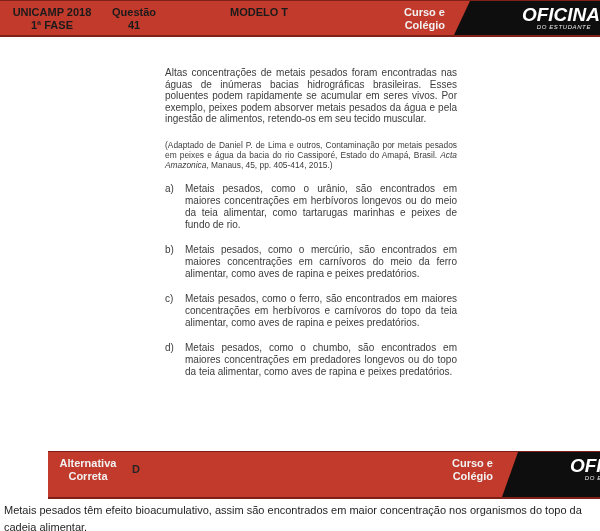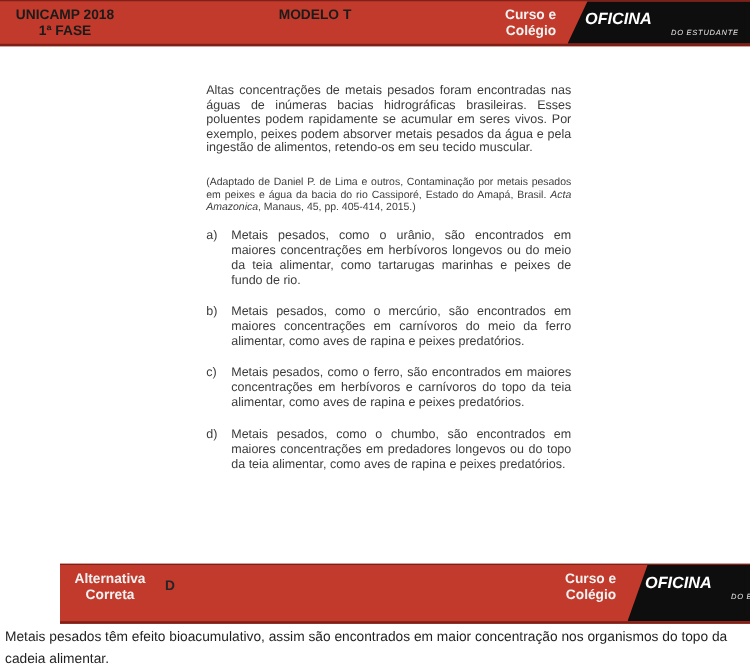--- a/index.html
+++ b/index.html
@@ -19,37 +19,37 @@
   .header-bar { top:0;padding-left:24px; }
   .footer-bar { top:451px; height:48px;margin-left:48px; }
 
   .bar-col {
     position:absolute; top:5px; text-align:center;
     font-weight:bold; font-size:11px; line-height:13px; color:#1b1b1b;
     white-space:nowrap;
   }
   .col-exam     { left:0;     width:104px; }
   .col-question { left:104px; width:60px;  }
-  .col-model    { left:192px; width:120px;text-align:center; }
+  .col-model    { left:199px; width:120px;text-align:center; }
   .col-brand    { left:360px; width:85px;  color:#f2f2f2;text-align:right; }
   .col-altlabel { left:2px;   width:76px;  color:#f2f2f2; }
   .answer-letter{
     position:absolute; left:78px; top:11px; width:20px; text-align:center;
     font-weight:bold; font-size:11px; color:#252525;
   }
 
   
   .logo-block {
     position:absolute; right:0; top:0; height:100%; width:146px;
     background:var(--logo-black); color:#ffffff;
     clip-path:polygon(16px 0, 100% 0, 100% 100%, 0 100%);
   }
   .logo-name {
-    font-style:italic; font-weight:bold; font-size:13px; line-height:20px;
-    text-align:left; margin-top:4px; padding-left:14px; letter-spacing:0px;
+    font-style:italic; font-weight:bold; font-size:19px; line-height:20px;
+    text-align:right; margin-top:4px; padding-left:14px; letter-spacing:0px;
     white-space:nowrap;
   }
   .logo-sub {
     font-style:italic; font-size:6px; line-height:7px; letter-spacing:0.6px;
     text-align:right; padding-right:9px; margin-top:-1px; color:#e8e8e8;
     white-space:nowrap;
   }
 
   
   .content { position:absolute; left:165px; top:67px; width:292px; color:#3c3c3c; }
@@ -70,20 +70,24 @@
 </style>
 </head>
 <body>
 
 <div class="page" style="--bar-red: #c13a2b; --bar-dark: #7e2018; --logo-black: #0e0e0e;">
 
   <div class="bar header-bar">
     <div class="bar-col col-exam">
       <div>UNICAMP 2018</div>
       <div>1ª FASE</div>
+    </div>
+    <div class="bar-col col-question">
+      <div>Questão</div>
+      <div>41</div>
     </div>
     <div class="bar-col col-model">
       <div>MODELO T</div>
     </div>
     <div class="bar-col col-brand">
       <div>Curso e</div>
       <div>Colégio</div>
     </div>
     <div class="logo-block">
       <div class="logo-name">OFICINA</div>

